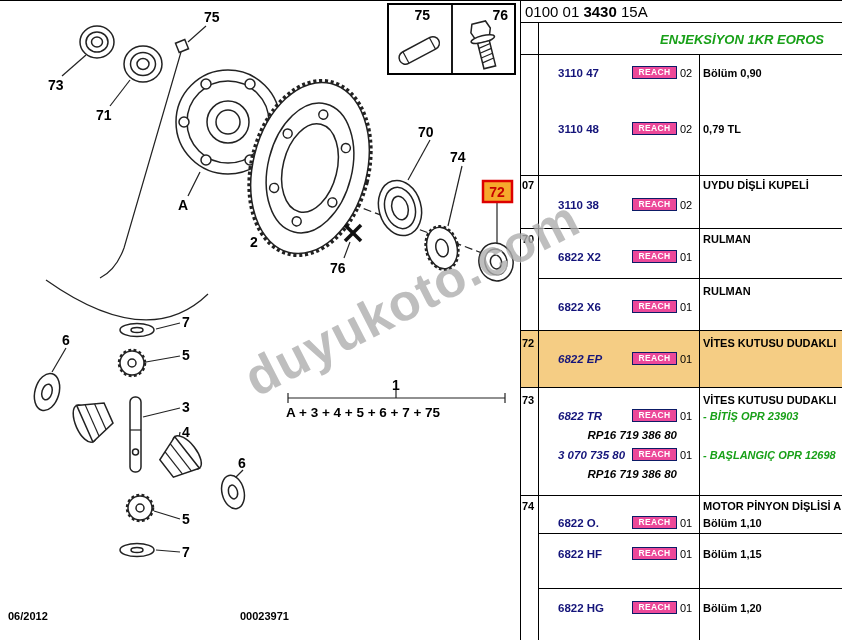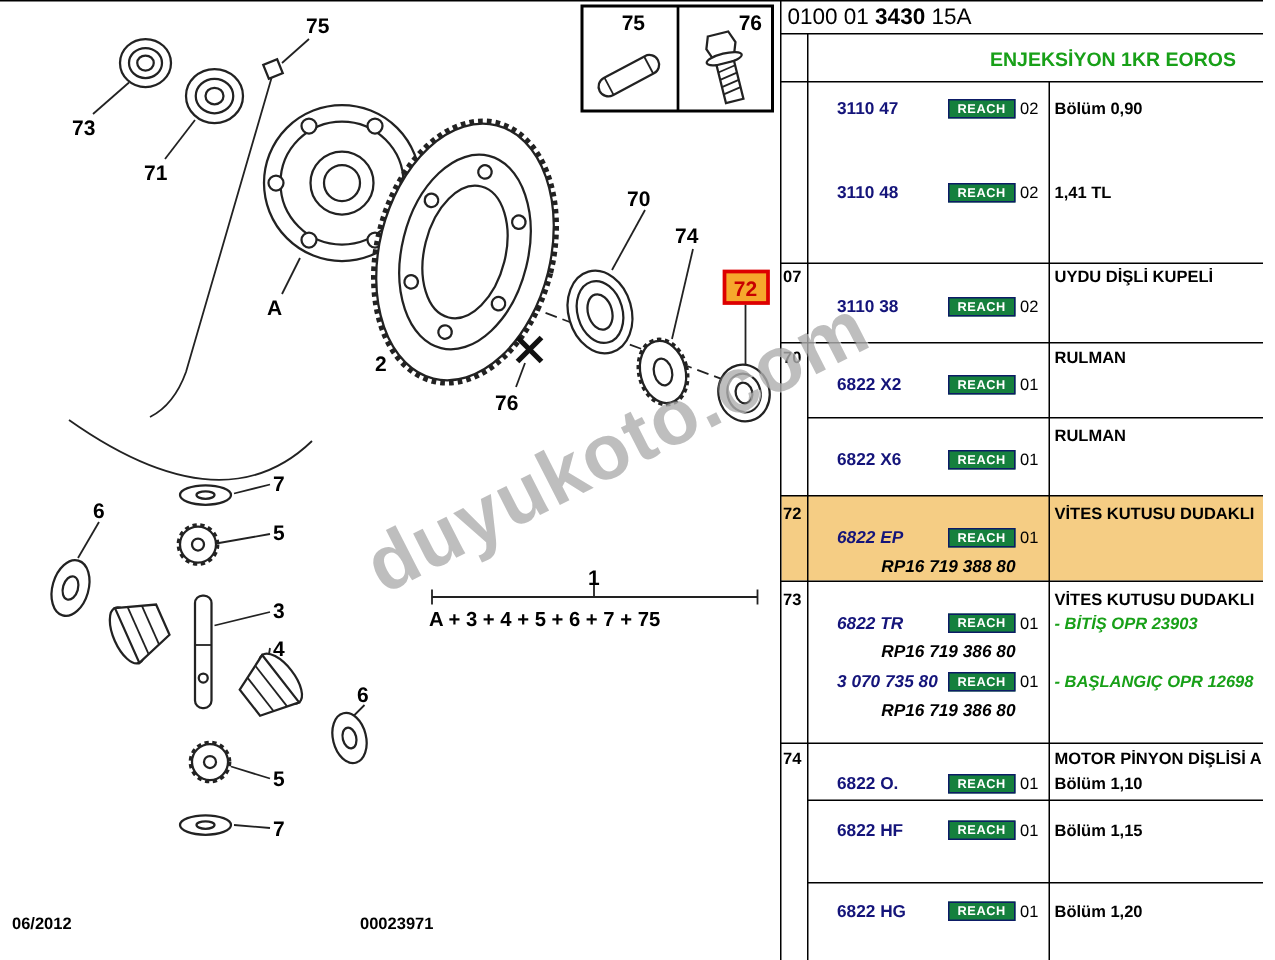--- a/index.html
+++ b/index.html
@@ -8,27 +8,27 @@
   .page { position:relative; width:842px; height:640px; background:#fff; overflow:hidden; }
 
   
   .gl { position:absolute; background:#000; }
 
   
   .table-area { position:absolute; left:520px; top:0; width:330px; height:640px; }
   .hdr { position:absolute; left:5px; top:3px; font-size:15px; color:#000; white-space:nowrap; }
   .hdr b { font-weight:bold; }
   .subtitle { position:absolute; left:140px; top:32px; width:190px; font-size:13px; font-weight:bold;
-              color:#18a018; white-space:nowrap; overflow:hidden; }
+              font-style:italic; color:#18a018; white-space:nowrap; overflow:hidden; }
   .hl { position:absolute; left:1px; top:330px; width:329px; height:57px; background:#f5cd84; }
   .row { position:absolute; left:0; width:330px; height:15px; font-size:11px; line-height:14px; }
   .ref  { position:absolute; left:2px;  font-weight:bold; color:#000; }
   .part { position:absolute; left:38px; font-weight:bold; color:#14147a; font-size:11.5px; white-space:nowrap; }
   .part.it { font-style:italic; }
-  .reach { position:absolute; left:112px; top:0; width:45px; height:13px; background:#15803d;
+  .reach { position:absolute; left:112px; top:0; width:45px; height:13px; background:#ec4899;
            border:1px solid #0d1b66; color:#fff; font-size:8.5px; font-weight:bold; text-align:center;
            line-height:11px; letter-spacing:.4px; }
   .qty  { position:absolute; left:160px; color:#000; }
   .desc { position:absolute; left:183px; font-weight:bold; color:#000; white-space:nowrap; }
   .rp   { position:absolute; left:40px; width:117px; text-align:right; font-weight:bold; font-style:italic;
           color:#000; font-size:11.5px; white-space:nowrap; }
   .note { position:absolute; left:183px; font-weight:bold; font-style:italic; color:#18a018; white-space:nowrap; }
 
   
   .diagram { position:absolute; left:0; top:0; }
@@ -268,21 +268,21 @@
     <div class="row" style="top:66px">
       <span class="part">3110 47</span>
       <span class="reach">REACH</span>
       <span class="qty">02</span>
       <span class="desc">Bölüm 0,90</span>
     </div>
     <div class="row" style="top:122px">
       <span class="part">3110 48</span>
       <span class="reach">REACH</span>
       <span class="qty">02</span>
-      <span class="desc">1,41 TL</span>
+      <span class="desc">0,79 TL</span>
     </div>
 
     <div class="row" style="top:178px">
       <span class="ref">07</span>
       <span class="desc">UYDU DİŞLİ KUPELİ</span>
     </div>
     <div class="row" style="top:198px">
       <span class="part">3110 38</span>
       <span class="reach">REACH</span>
       <span class="qty">02</span>
@@ -308,23 +308,20 @@
 
     <div class="row" style="top:336px">
       <span class="ref">72</span>
       <span class="desc">VİTES KUTUSU DUDAKLI</span>
     </div>
     <div class="row" style="top:352px">
       <span class="part it">6822 EP</span>
       <span class="reach">REACH</span>
       <span class="qty">01</span>
     </div>
-    <div class="row" style="top:371px">
-      <span class="rp">RP16 719 388 80</span>
-    </div>
 
     <div class="row" style="top:393px">
       <span class="ref">73</span>
       <span class="desc">VİTES KUTUSU DUDAKLI</span>
     </div>
     <div class="row" style="top:409px">
       <span class="part it">6822 TR</span>
       <span class="reach">REACH</span>
       <span class="qty">01</span>
       <span class="note">- BİTİŞ OPR 23903</span>

